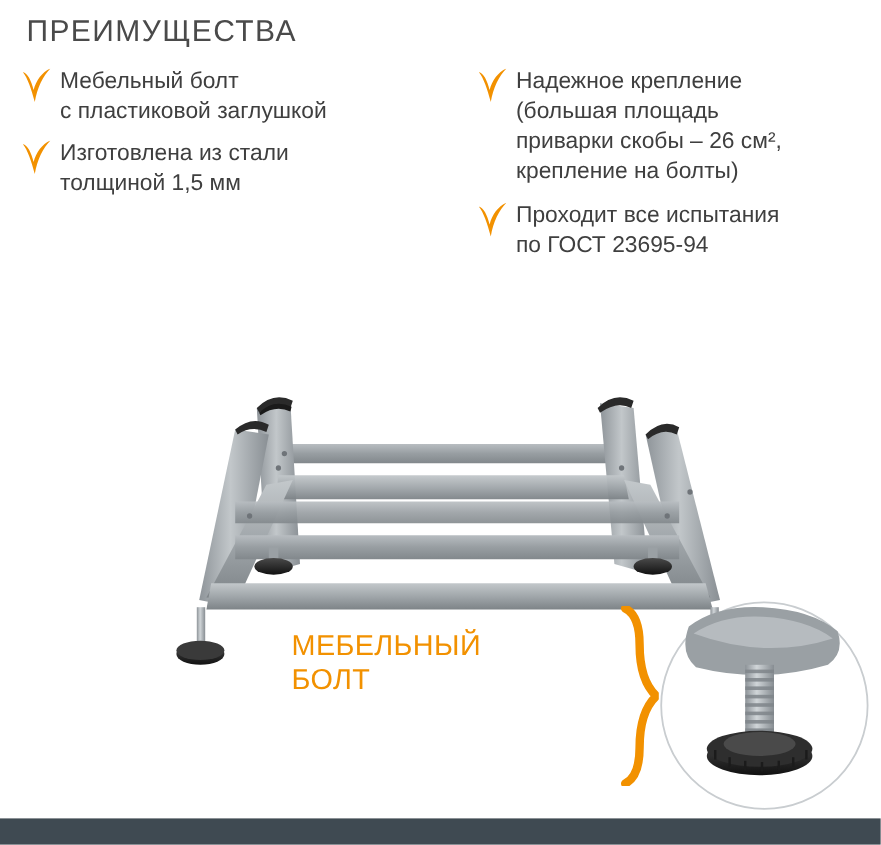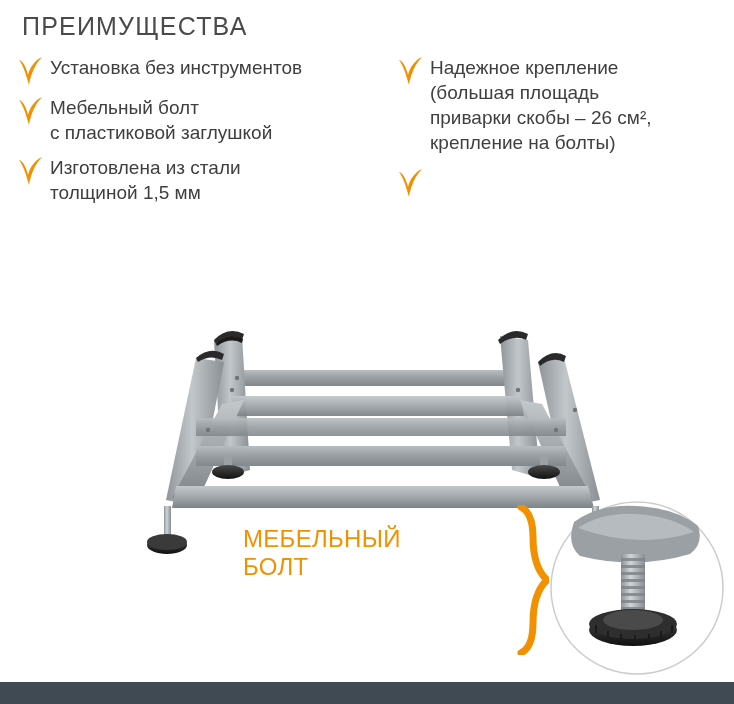--- a/index.html
+++ b/index.html
@@ -113,28 +113,20 @@
 </head>
 <body>
 
 <div class="page">
 
   <div class="section-title">ПРЕИМУЩЕСТВА</div>
 
   <div class="adv-col left">
 
 
-    <div class="adv-item">
-      <span class="check">
-        <svg width="26" height="30" viewBox="0 0 26 30">
-          <path d="M1 3 C5 4, 8 10, 10 18 C12 10, 17 3, 24 0 C18 6, 13 16, 11 28 C8 17, 5 8, 1 3 Z" fill="#F29100"></path>
-        </svg>
-      </span>
-      <span class="adv-text">Установка без инструментов</span>
-    </div>
 
     <div class="adv-item">
       <span class="check">
         <svg width="26" height="30" viewBox="0 0 26 30">
           <path d="M1 3 C5 4, 8 10, 10 18 C12 10, 17 3, 24 0 C18 6, 13 16, 11 28 C8 17, 5 8, 1 3 Z" fill="#F29100"></path>
         </svg>
       </span>
       <span class="adv-text">Мебельный болт
 с  пластиковой заглушкой</span>
     </div>
@@ -164,20 +156,22 @@
 приварки скобы – 26 см², 
 крепление  на  болты)</span>
     </div>
 
     <div class="adv-item" style="margin-top:12px;">
       <span class="check">
         <svg width="26" height="30" viewBox="0 0 26 30">
           <path d="M1 3 C5 4, 8 10, 10 18 C12 10, 17 3, 24 0 C18 6, 13 16, 11 28 C8 17, 5 8, 1 3 Z" fill="#F29100"></path>
         </svg>
       </span>
+      <span class="adv-text">Проходит все испытания
+по  ГОСТ 23695-94</span>
     </div>
 
   </div>
 
   <div class="illustration">
     <svg width="734" height="404" viewBox="0 0 734 404">
       <defs>
         <linearGradient id="gMetalV" x1="0" y1="0" x2="1" y2="0">
           <stop offset="0%" stop-color="#8e9499"></stop>
           <stop offset="45%" stop-color="#c2c7ca"></stop>

